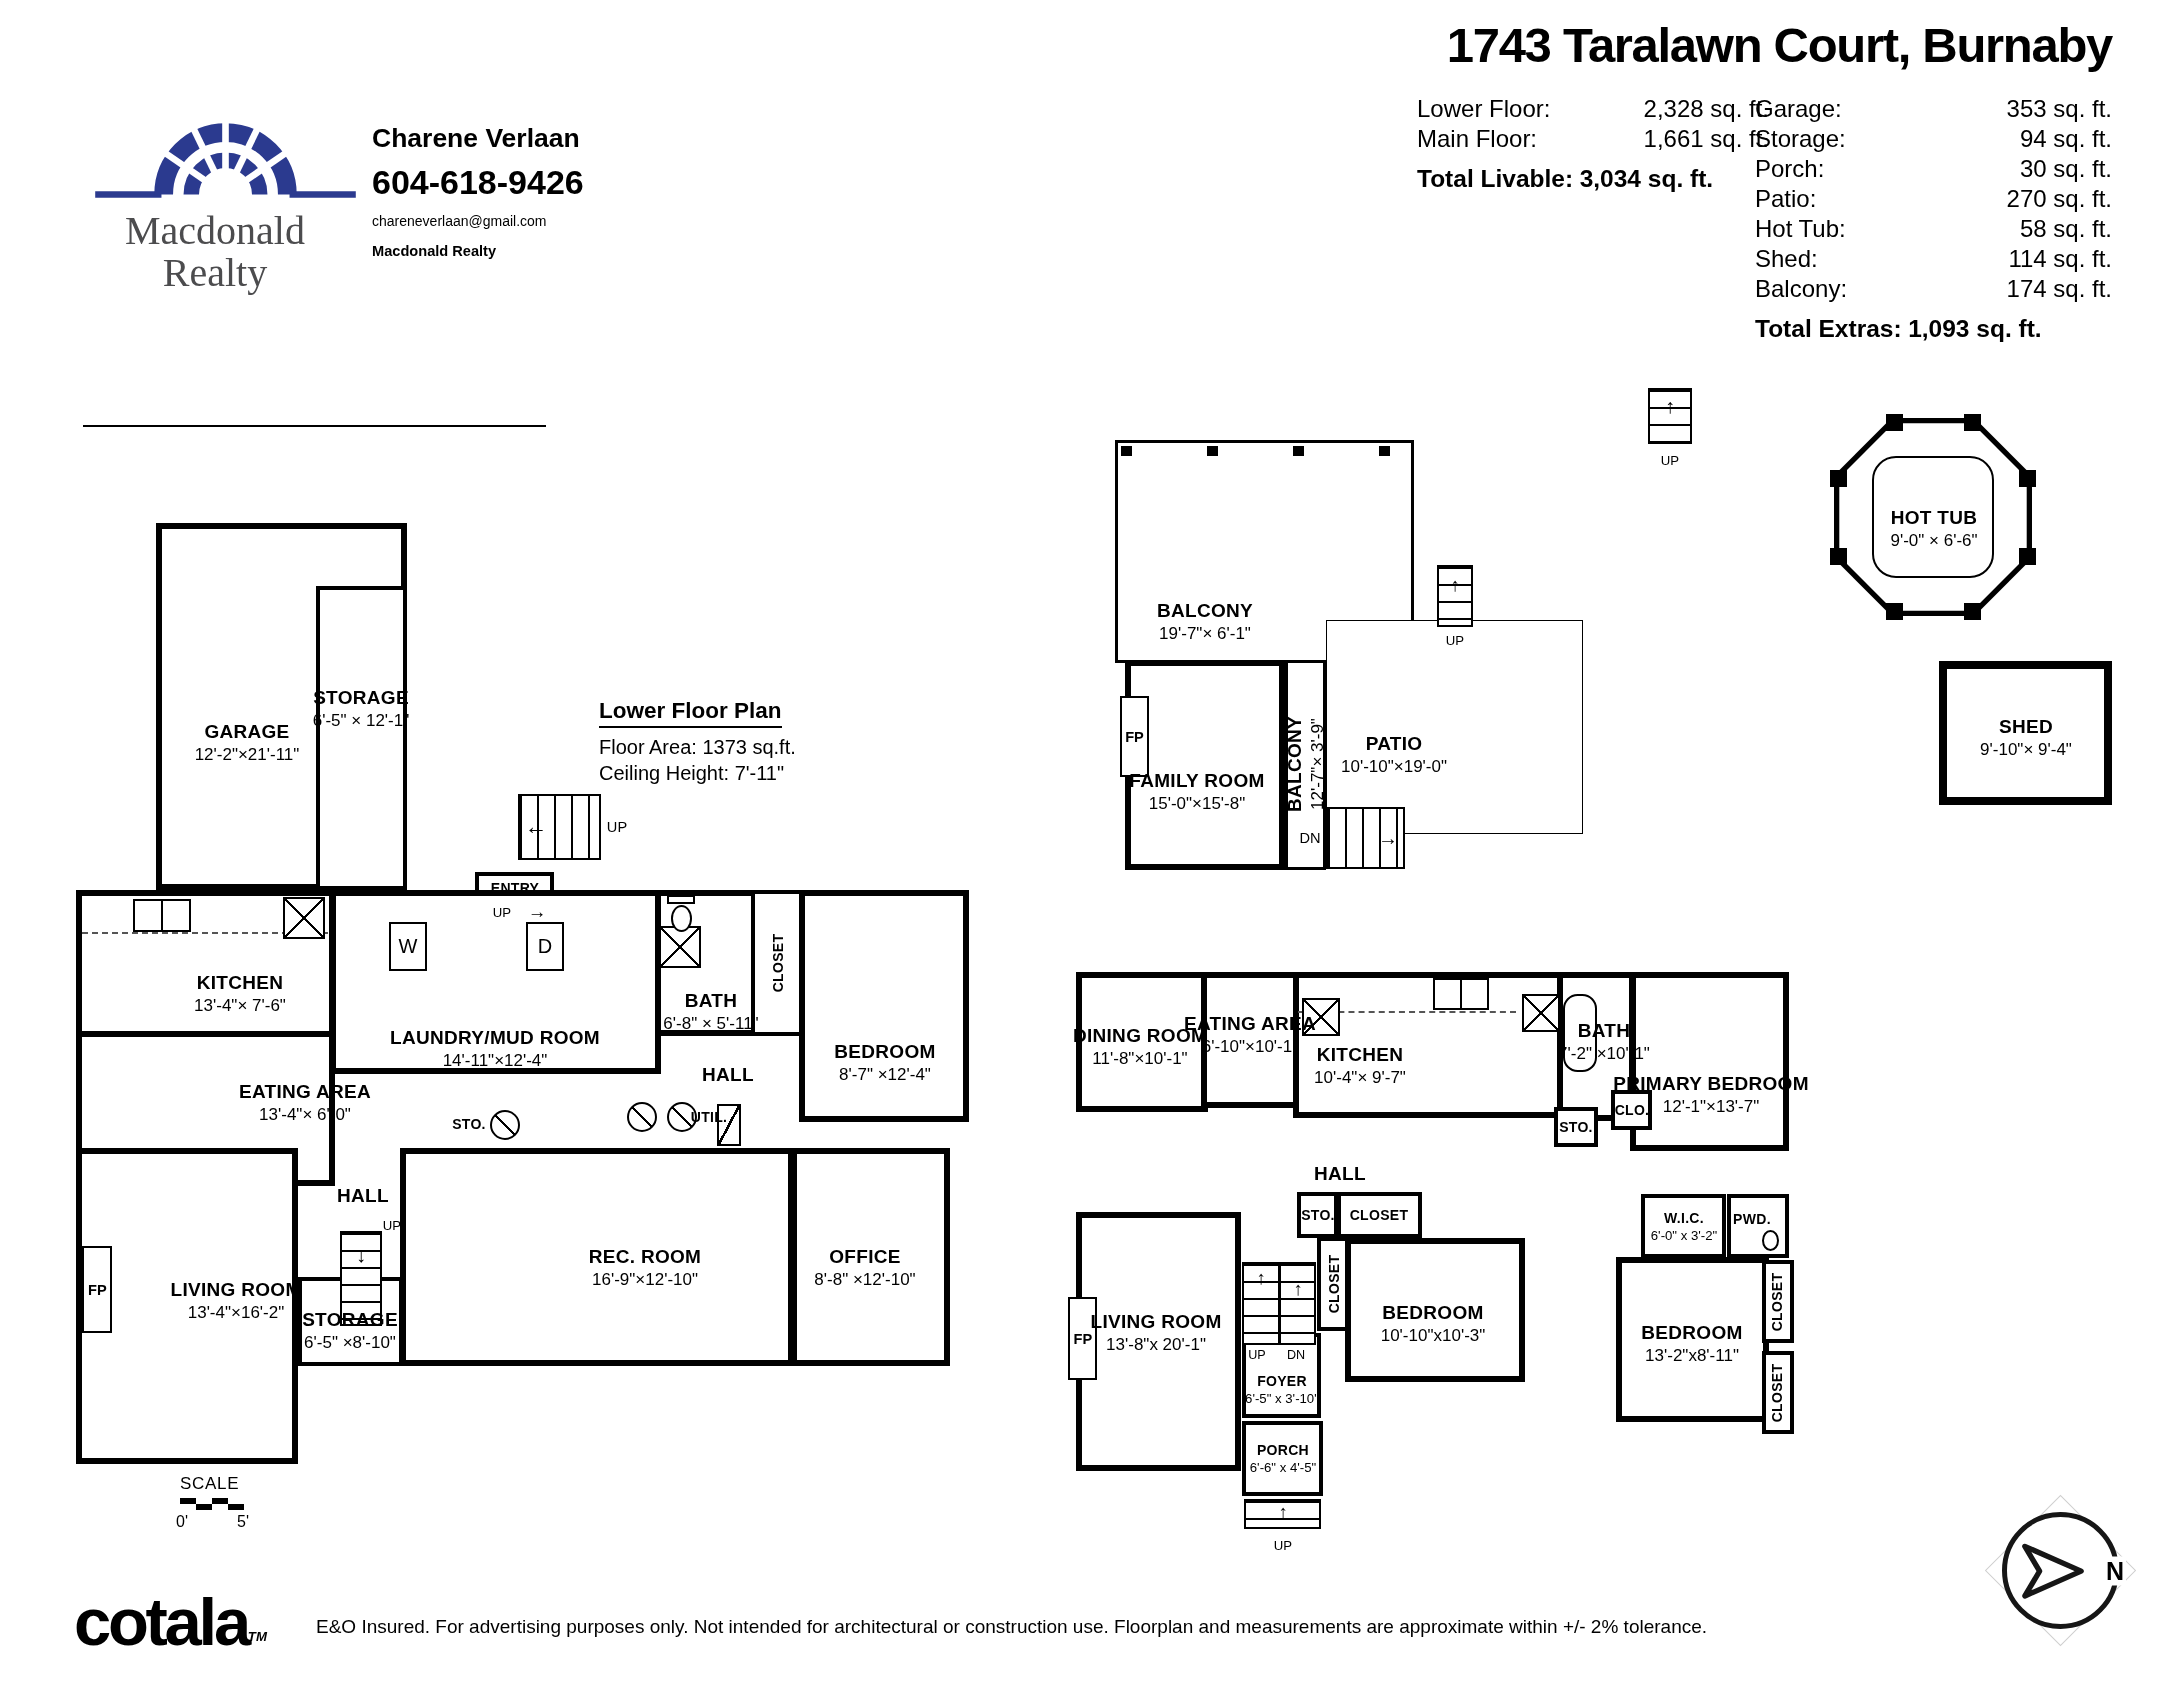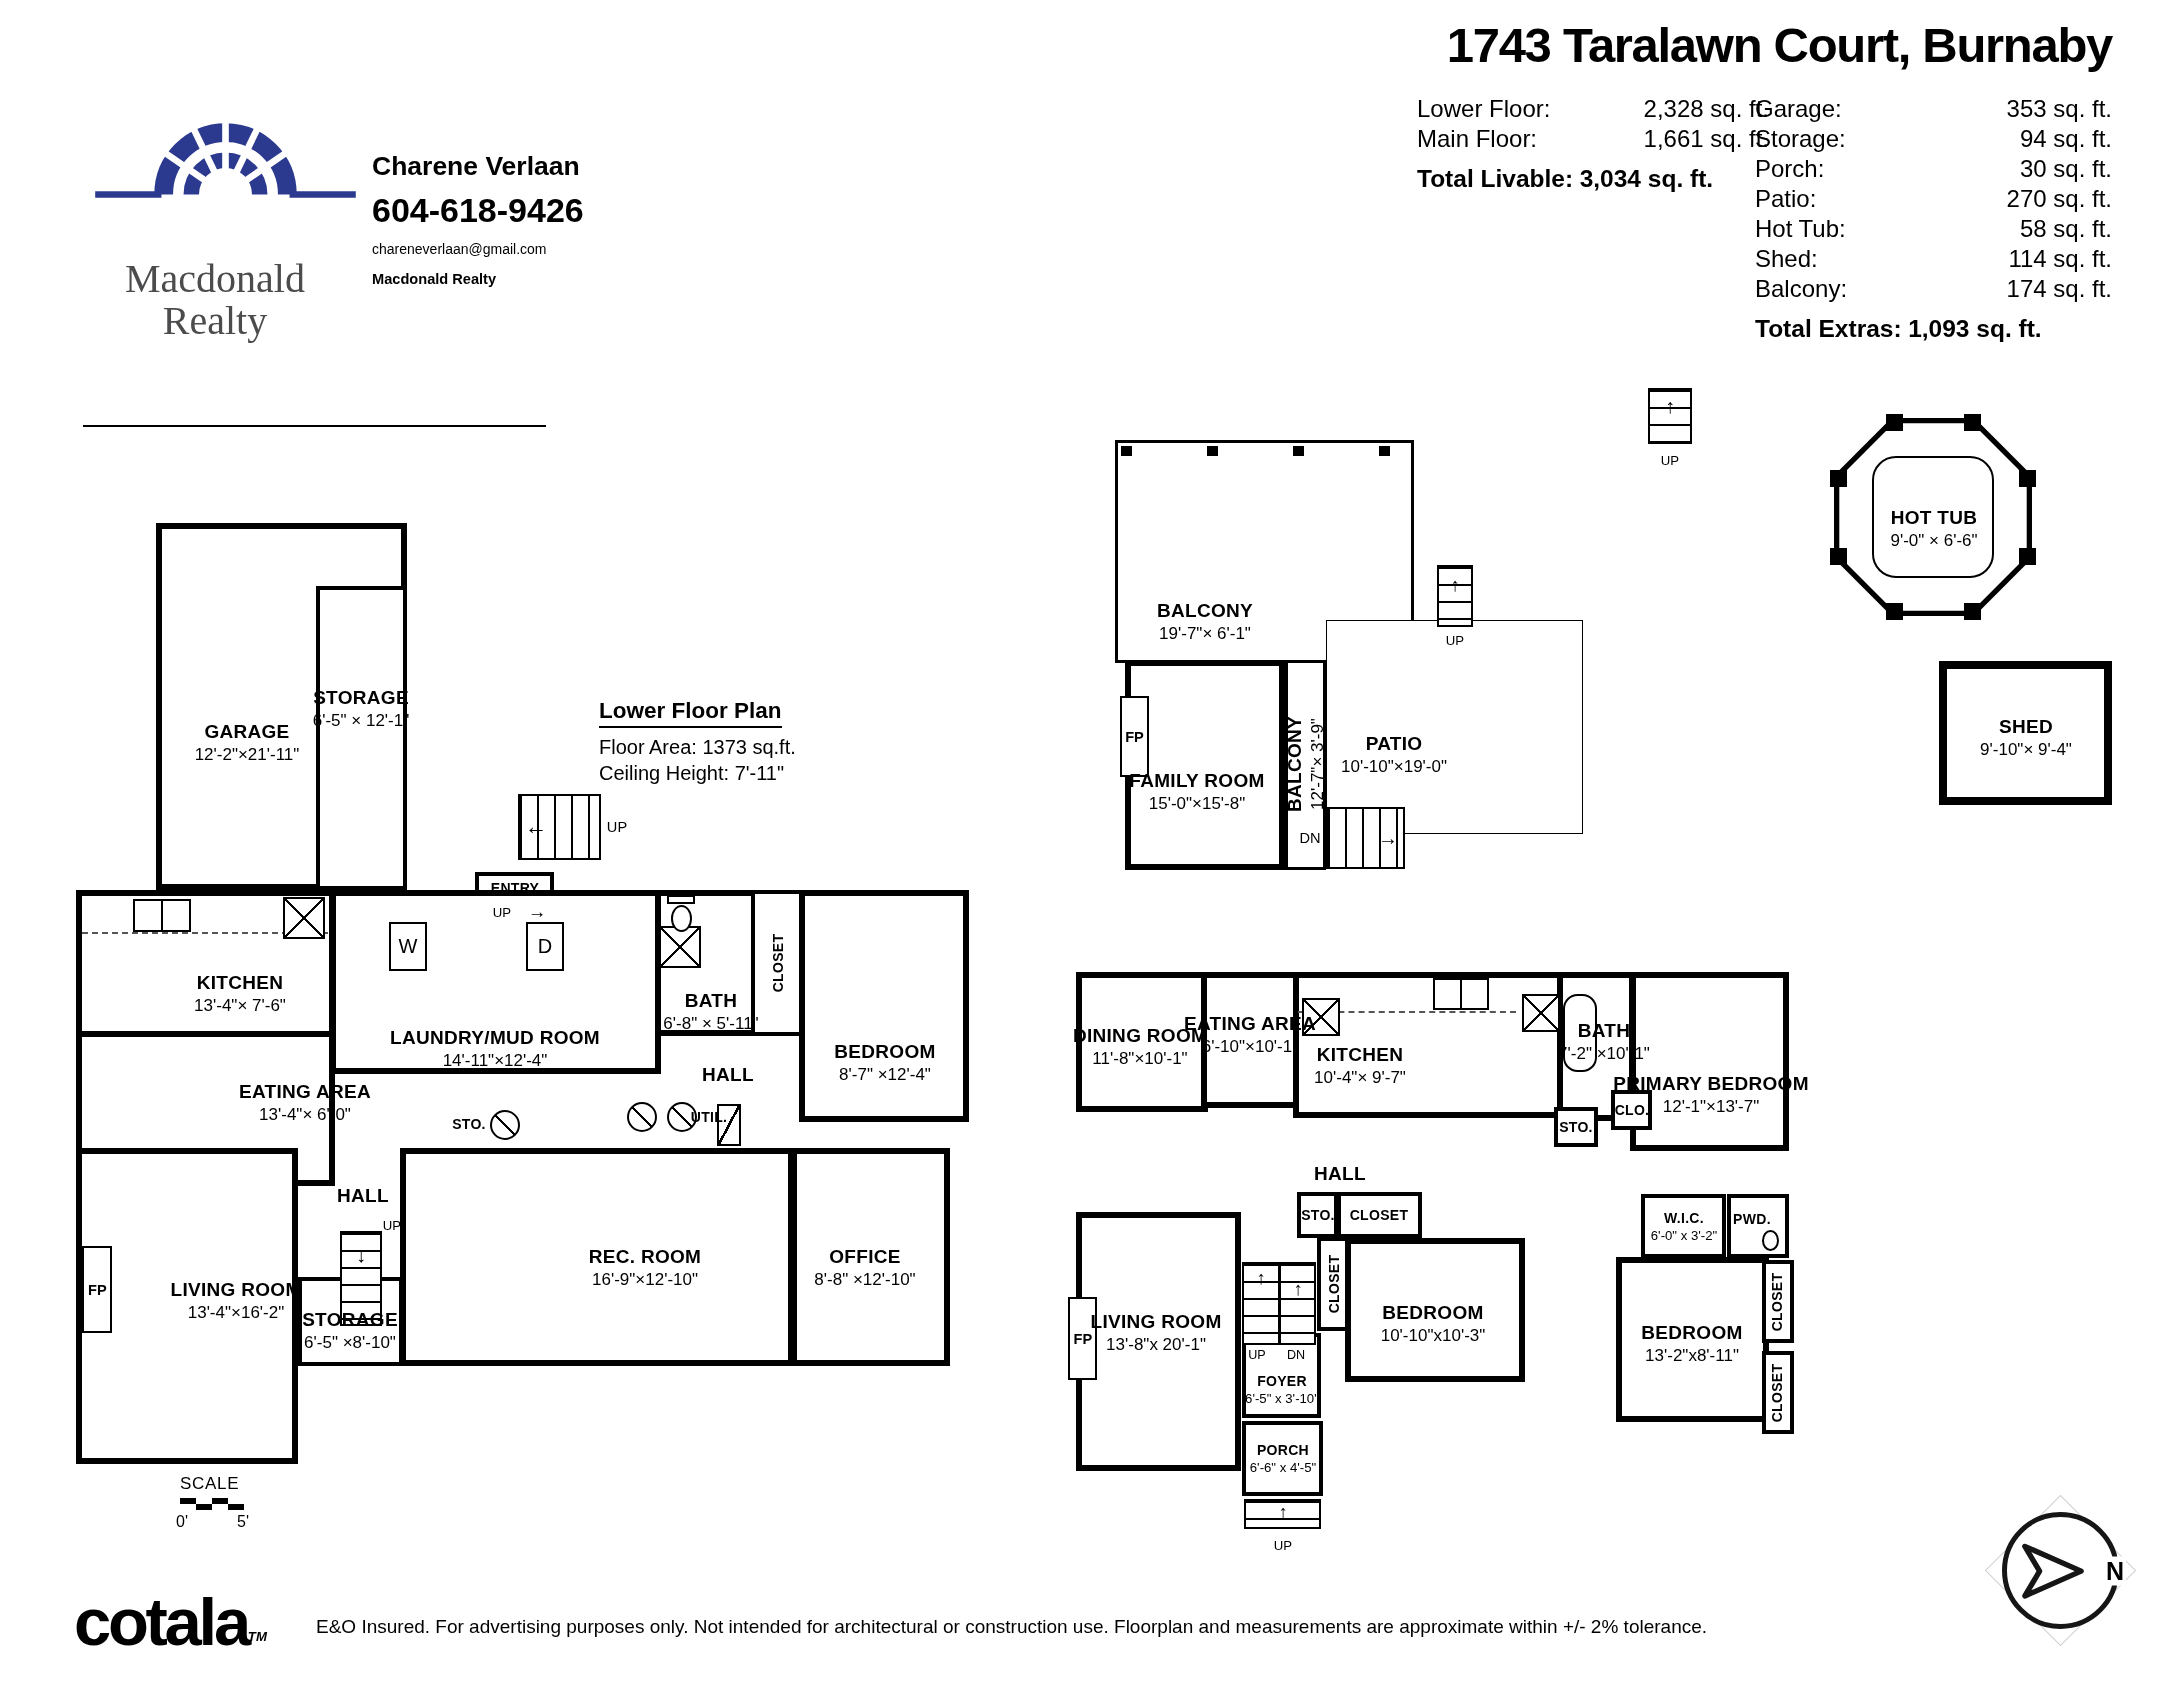--- a/index.html
+++ b/index.html
@@ -40,26 +40,26 @@
   
   .octo-outer { position:absolute; inset:0; background:#000; clip-path:polygon(29% 0,71% 0,100% 29%,100% 71%,71% 100%,29% 100%,0 71%,0 29%); }
   .octo-inner { position:absolute; inset:5.3px; background:#fff; clip-path:polygon(29% 0,71% 0,100% 29%,100% 71%,71% 100%,29% 100%,0 71%,0 29%); }
   .ht-tub { position:absolute; inset:38px; border:2.6px solid #000; border-radius:24px; background:#fff; }
   .post { position:absolute; width:17px; height:17px; background:#000; z-index:4; }
   
   .title { position:absolute; top:17px; right:71px; font-size:49px; font-weight:800; letter-spacing:-1.3px; }
   .statcol { position:absolute; font-size:24px; }
   .statrow { display:flex; justify-content:space-between; line-height:30px; }
   .stattotal { display:flex; gap:6.6px; font-weight:800; font-size:24.5px; margin-top:10.6px; }
-  .agent { position:absolute; left:372px; top:123px;margin-top:28px; }
+  .agent { position:absolute; left:372px; top:123px; }
   .agent-name { font-size:26.5px; font-weight:700; }
   .agent-phone { font-size:34px; font-weight:700; margin-top:9.3px; }
   .agent-email { font-size:14px; margin-top:10.6px; }
   .agent-brokerage { font-size:14.6px; font-weight:700; margin-top:14.6px; }
-  .logo-text { position:absolute; left:63px; top:210px; width:304px; text-align:center; font-family:"Liberation Serif","DejaVu Serif",serif; color:#4c4c4e; font-size:40px; line-height:42px;margin-top:48px; }
+  .logo-text { position:absolute; left:63px; top:210px; width:304px; text-align:center; font-family:"Liberation Serif","DejaVu Serif",serif; color:#4c4c4e; font-size:40px; line-height:42px; }
   
   .scalewrap { position:absolute; z-index:8; }
   .scale-title { font-size:17px; letter-spacing:0.7px; }
   .scalebar { width:64px; height:12px; margin-top:4px; position:relative; }
   .scalebar .r1,.scalebar .r2 { position:absolute; left:0; right:0; height:6px; }
   .scalebar .r1 { top:0; background:repeating-linear-gradient(to right,#000 0 16px,transparent 16px 32px); }
   .scalebar .r2 { top:6px; background:repeating-linear-gradient(to right,transparent 0 16px,#000 16px 32px); }
   .scalenums { display:flex; justify-content:space-between; width:73px; font-size:16px; margin-top:2.6px; margin-left:-4px; }
   
   .cotala { position:absolute; left:74px; top:1583px; font-size:67px; font-weight:800; letter-spacing:-3.3px; }

